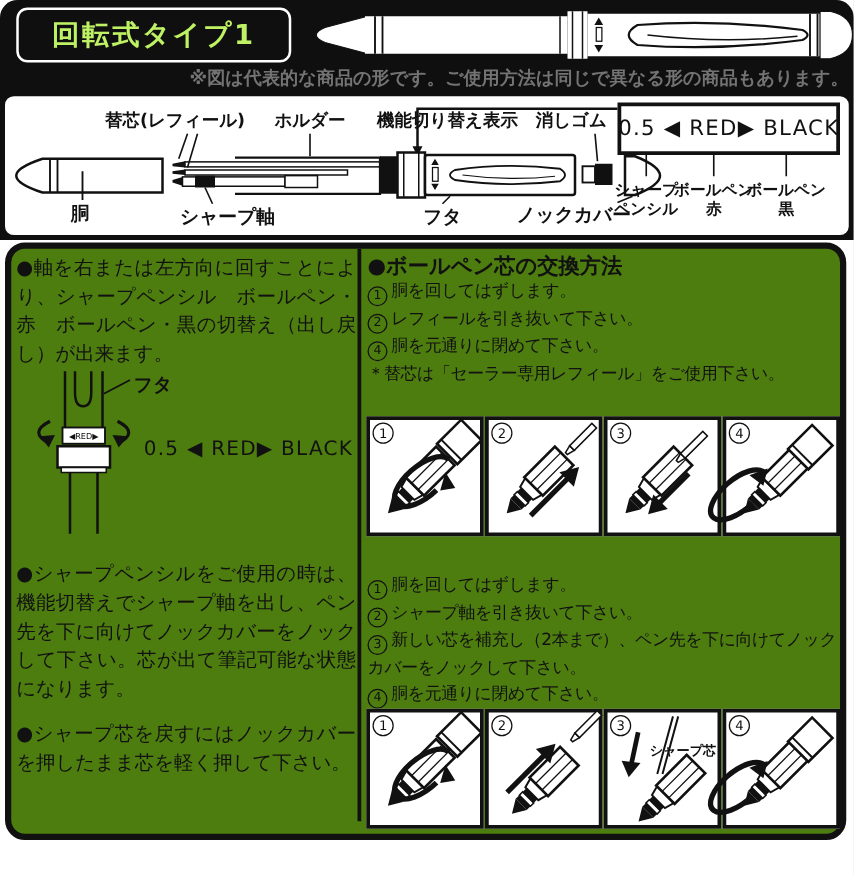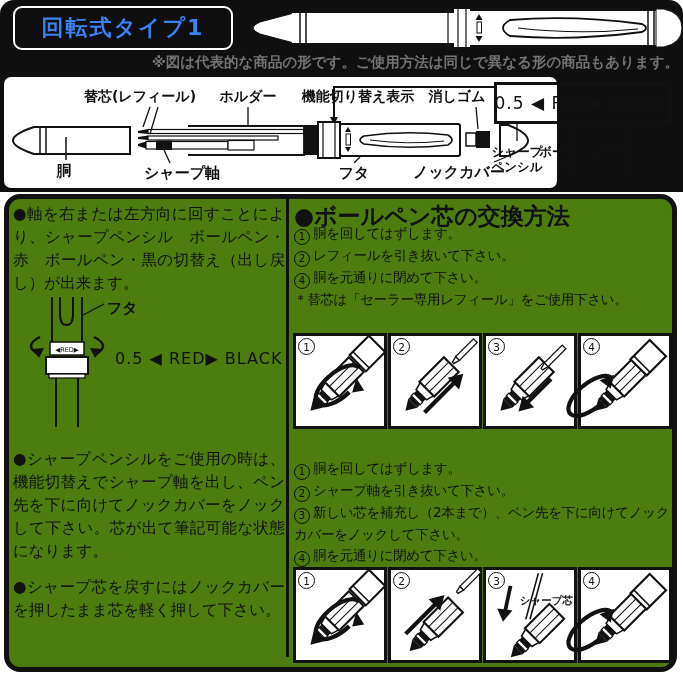--- a/index.html
+++ b/index.html
@@ -1,34 +1,34 @@
 <!DOCTYPE html>
 <html><head>
 <meta charset="utf-8">
 <style>
   html,body{margin:0;padding:0;background:#fff;}
   body{width:683px;height:700px;position:relative;font-family:"DejaVu Sans","Liberation Sans",sans-serif;color:#111;}
   #hdr{position:absolute;left:0;top:0;width:683px;height:192px;background:#0f0f0f;border-radius:14px 14px 0 0;}
-  #titlebox{position:absolute;left:13px;top:6px;width:216px;height:40px;border:2.5px solid #fff;border-radius:9px;display:flex;align-items:center;justify-content:center;color:#3b82f6;font-size:22px;font-weight:bold;letter-spacing:2px;}
+  #titlebox{position:absolute;left:13px;top:6px;width:216px;height:40px;border:2.5px solid #fff;border-radius:9px;display:flex;align-items:center;justify-content:center;color:#bef264;font-size:22px;font-weight:bold;letter-spacing:2px;}
   #caption{position:absolute;right:4px;top:53px;color:#737373;font-size:14.5px;font-weight:bold;white-space:nowrap;}
-  #box1{position:absolute;left:4px;top:77px;width:553px;height:111px;background:#fff;border-radius:7px;}
+  #box1{position:absolute;left:4px;top:77px;width:675px;height:111px;background:#fff;border-radius:7px;}
   #box2{position:absolute;left:4px;top:194px;width:663px;height:468px;background:#4d7c0f;border:5px solid #111;border-radius:16px;}
   .lbl{position:absolute;transform:translateX(-50%);white-space:nowrap;font-weight:bold;font-size:14px;}
   .lbl2{position:absolute;transform:translateX(-50%);white-space:nowrap;font-weight:bold;font-size:15px;}
   .plbl{position:absolute;white-space:nowrap;font-weight:bold;}
   .mode{position:absolute;transform:translateX(-50%);text-align:center;font-weight:bold;font-size:12.5px;line-height:15px;white-space:nowrap;}
   #indbox{position:absolute;left:490px;top:5px;width:172px;height:36px;border:3px solid #111;display:flex;align-items:center;justify-content:center;font-size:17px;letter-spacing:1px;white-space:nowrap;}
   #ldind{position:absolute;left:106px;top:150px;font-size:16px;letter-spacing:1px;white-space:nowrap;}
   svg{position:absolute;overflow:visible;}
   svg line,svg path,svg polyline{stroke:#111;}
   svg text{font-family:"DejaVu Sans","Liberation Sans",sans-serif;}
   .para{position:absolute;left:4px;width:272px;font-size:15.5px;line-height:23px;text-align:justify;}
   #vdiv{position:absolute;left:277px;top:0;height:458px;width:3px;background:#111;}
   .rcol{position:absolute;left:285px;width:378px;}
-  .rhead{font-size:23px;font-weight:bold;white-space:nowrap;}
+  .rhead{font-size:17px;font-weight:bold;white-space:nowrap;}
   .steps{font-size:13.5px;line-height:21px;letter-spacing:-0.3px;}
   .cnum{display:inline-flex;align-items:center;justify-content:center;width:14px;height:14px;border:1.5px solid #111;border-radius:50%;font-size:10px;line-height:14px;margin-right:3px;vertical-align:-2px;letter-spacing:0;}
   .panel{position:absolute;width:88px;height:90px;border:3px solid #111;background:#fff;}
   .pnum{position:absolute;left:2px;top:2px;width:15px;height:15px;border:1.5px solid #111;border-radius:50%;display:flex;align-items:center;justify-content:center;font-size:10.5px;z-index:2;}
   .psvg{left:0;top:0;width:88px;height:90px;}
   .leadlbl{position:absolute;right:1px;top:24px;font-size:10.5px;font-weight:bold;z-index:2;}
 </style>
 </head>
 <body>
 

